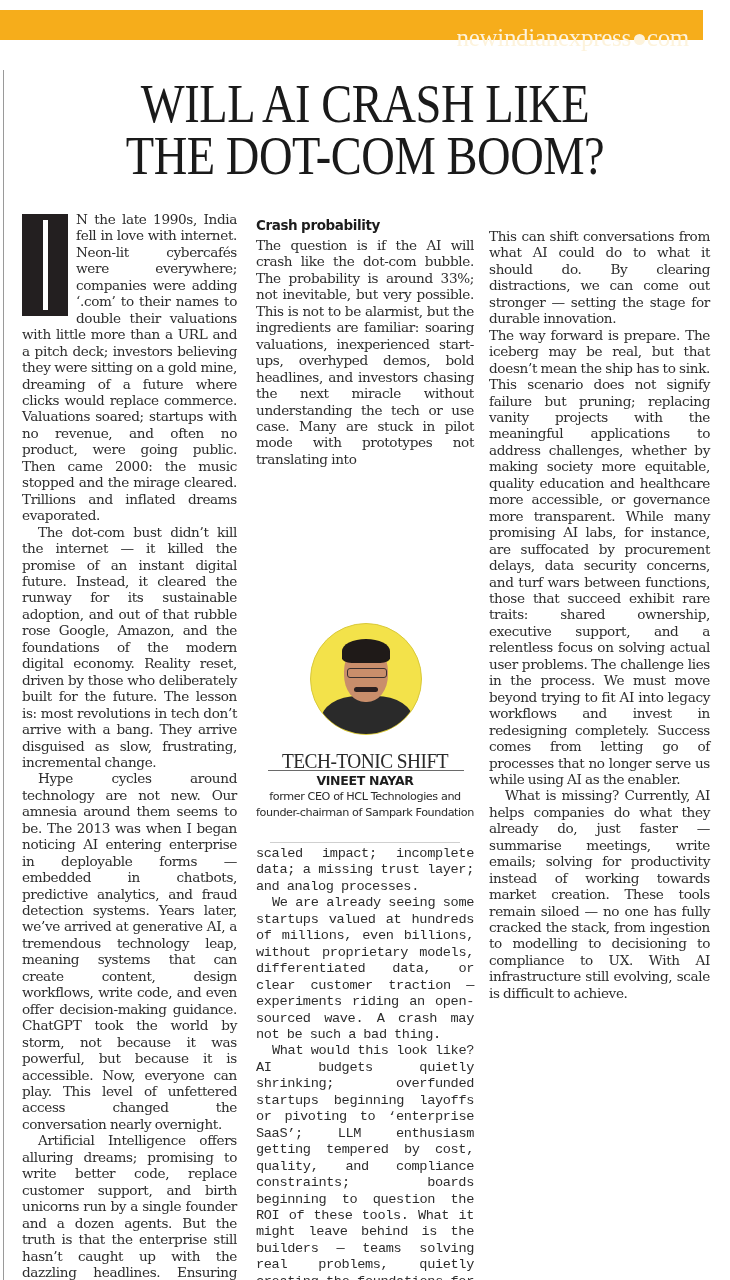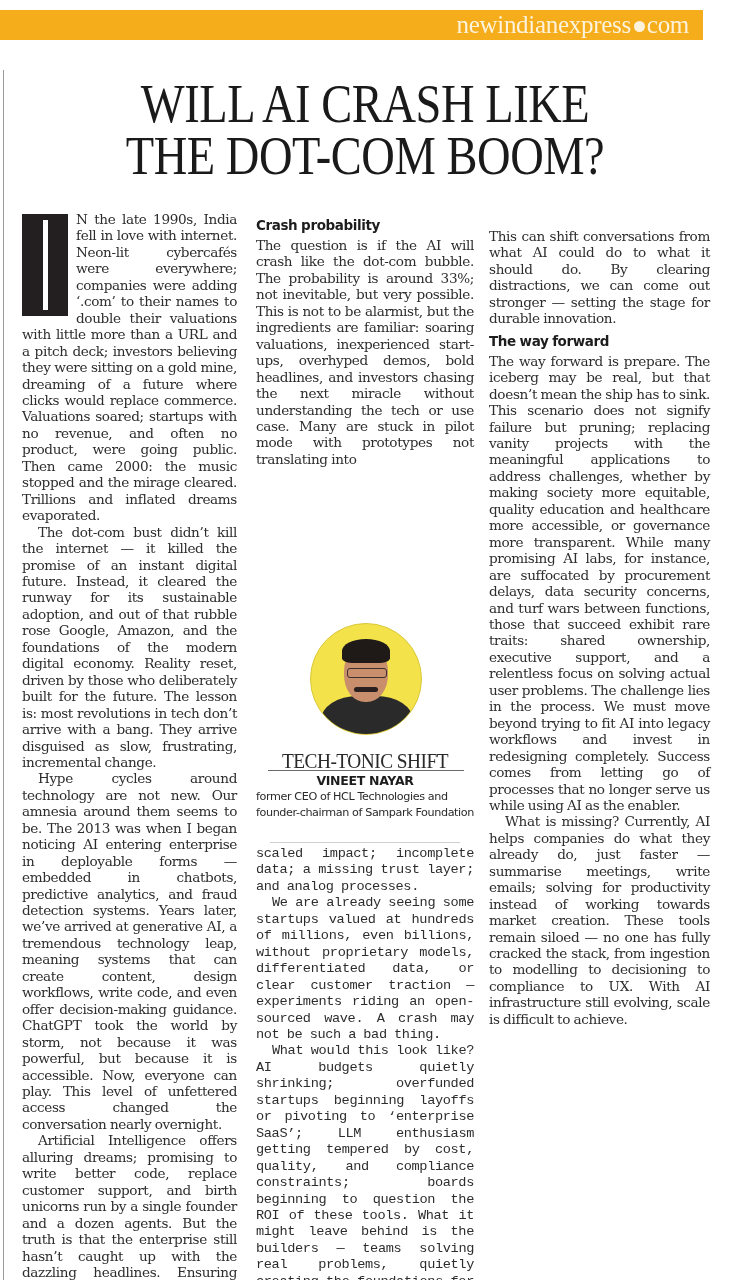--- a/index.html
+++ b/index.html
@@ -1,18 +1,18 @@
 <!DOCTYPE html>
 <html><head>
   <meta charset="utf-8">
   <style>
     html, body { margin: 0; padding: 0; background: #ffffff; }
     body { width: 730px; height: 1280px; position: relative; overflow: hidden; font-family: "DejaVu Serif", serif; color: #2a2a2a; }
     .banner { position: absolute; left: 0; top: 10px; width: 703px; height: 30px; background: #f6ad1b; }
-    .banner-text { position: absolute; right: 14px; top: 1px; font-family: "Liberation Serif", serif; font-size: 25px; color: #fdf3dc; letter-spacing: -0.3px; text-align: center; }
+    .banner-text { position: absolute; right: 14px; top: 14px; font-family: "Liberation Serif", serif; font-size: 25px; color: #fdf3dc; letter-spacing: -0.3px; text-align: center; }
     .banner-dot { display: inline-block; width: 11px; height: 11px; border-radius: 50%; background: #fdf3dc; margin: 0 2px 2px 3px; vertical-align: middle; }
     .rule-left { position: absolute; left: 3px; top: 70px; width: 1px; height: 1210px; background: #9a9a9a; }
     .headline { position: absolute; left: 0; top: 78px; width: 730px; text-align: center; font-family: "Liberation Serif", serif; font-size: 54px; line-height: 52px; color: #1a1a1a; letter-spacing: -0.5px; transform: scaleX(0.86); transform-origin: center top; }
     .col { position: absolute; font-family: "DejaVu Serif", serif; font-size: 13.6px; line-height: 16.45px; color: #2d2d2d; text-align: justify; letter-spacing: -0.35px; word-spacing: -0.5px; }
     .col p { margin: 0; text-indent: 16px; }
     .col p.noindent { text-indent: 0; }
     .col-1 { left: 22px; top: 211px; width: 215px; }
     .col-2 { left: 256px; top: 211px; width: 218px; }
     .col-3 { left: 489px; top: 209px; width: 221px; margin-top: 19px; }
     .dropcap { float: left; width: 46px; height: 102px; background: #231f20; margin: 3px 8px 0 0; position: relative; }
@@ -21,21 +21,21 @@
     .profile { position: absolute; left: 256px; top: 618px; width: 218px; height: 230px; }
     .photo { position: absolute; left: 50%; margin-left: -55px; top: 5px; width: 110px; height: 110px; border-radius: 50%; background: #f3e24a; overflow: hidden; border: 1px solid #d9c93a; }
     .photo-body { position: absolute; left: 10px; top: 72px; width: 92px; height: 60px; background: #2a2a2a; border-radius: 40% 40% 0 0; }
     .photo-head { position: absolute; left: 33px; top: 22px; width: 44px; height: 56px; background: #c98e6b; border-radius: 45% 45% 48% 48%; }
     .photo-hair { position: absolute; left: 31px; top: 15px; width: 48px; height: 24px; background: #1f1a18; border-radius: 50% 50% 20% 20%; }
     .photo-glasses { position: absolute; left: 36px; top: 44px; width: 38px; height: 8px; border: 1px solid #3a3030; border-radius: 3px; }
     .photo-mustache { position: absolute; left: 43px; top: 63px; width: 24px; height: 5px; background: #2b2020; border-radius: 3px; }
     .column-name { position: absolute; left: 0; top: 130px; width: 218px; text-align: center; font-family: "Liberation Serif", serif; font-size: 22px; color: #2a2a2a; letter-spacing: -0.6px; transform: scaleX(0.88); }
     .column-rule { position: absolute; left: 12px; top: 152px; width: 196px; height: 1px; background: #6a6a6a; }
     .author-name { position: absolute; left: 0; top: 155px; width: 218px; text-align: center; font-family: "DejaVu Sans", sans-serif; font-weight: bold; font-size: 12.5px; color: #1d1d1d; letter-spacing: -0.3px; }
-    .author-bio { position: absolute; left: 0; top: 171px; width: 218px; font-family: "DejaVu Sans", sans-serif; font-size: 11.2px; line-height: 16px; color: #2a2a2a; letter-spacing: -0.4px; }
+    .author-bio { position: absolute; left: 0; top: 171px; width: 218px; text-align: center; font-family: "DejaVu Sans", sans-serif; font-size: 11.2px; line-height: 16px; color: #2a2a2a; letter-spacing: -0.4px; }
     .profile-rule { position: absolute; left: 14px; top: 224px; width: 190px; height: 1px; background: #cfcfcf; }
     .col-2b { left: 256px; top: 846px; width: 218px; font-family: Liberation Mono, monospace; }
   </style>
 </head>
 <body>
 
 <div class="banner">
   <div class="banner-text"><span>newindianexpress</span><span class="banner-dot"></span><span>com</span></div>
 </div>
 
@@ -77,16 +77,15 @@
 </div>
 
 <div class="col col-2b">
   <p class="noindent">scaled impact; incomplete data; a missing trust layer; and analog processes.</p>
   <p>We are already seeing some startups valued at hundreds of millions, even billions, without proprietary models, differentiated data, or clear customer traction — experiments riding an open-sourced wave. A crash may not be such a bad thing.</p>
   <p>What would this look like? AI budgets quietly shrinking; overfunded startups beginning layoffs or pivoting to ‘enterprise SaaS’; LLM enthusiasm getting tempered by cost, quality, and compliance constraints; boards beginning to question the ROI of these tools. What it might leave behind is the builders — teams solving real problems, quietly creating the foundations for AI’s true revolution.</p>
 </div>
 
 <div class="col col-3">
   <p class="noindent">This can shift conversations from what AI could do to what it should do. By clearing distractions, we can come out stronger — setting the stage for durable innovation.</p>
-  <div class="subhead">The way forward</div>
   <p class="noindent">The way forward is prepare. The iceberg may be real, but that doesn’t mean the ship has to sink. This scenario does not signify failure but pruning; replacing vanity projects with the meaningful applications to address challenges, whether by making society more equitable, quality education and healthcare more accessible, or governance more transparent. While many promising AI labs, for instance, are suffocated by procurement delays, data security concerns, and turf wars between functions, those that succeed exhibit rare traits: shared ownership, executive support, and a relentless focus on solving actual user problems. The challenge lies in the process. We must move beyond trying to fit AI into legacy workflows and invest in redesigning completely. Success comes from letting go of processes that no longer serve us while using AI as the enabler.</p>
   <p>What is missing? Currently, AI helps companies do what they already do, just faster — summarise meetings, write emails; solving for productivity instead of working towards market creation. These tools remain siloed — no one has fully cracked the stack, from ingestion to modelling to decisioning to compliance to UX. With AI infrastructure still evolving, scale is difficult to achieve.</p>
 </div>
 
 </body></html>

